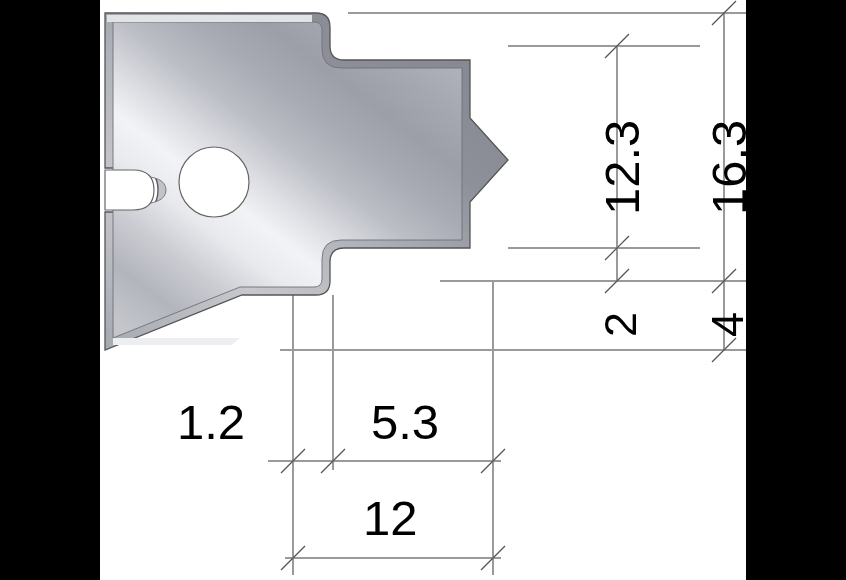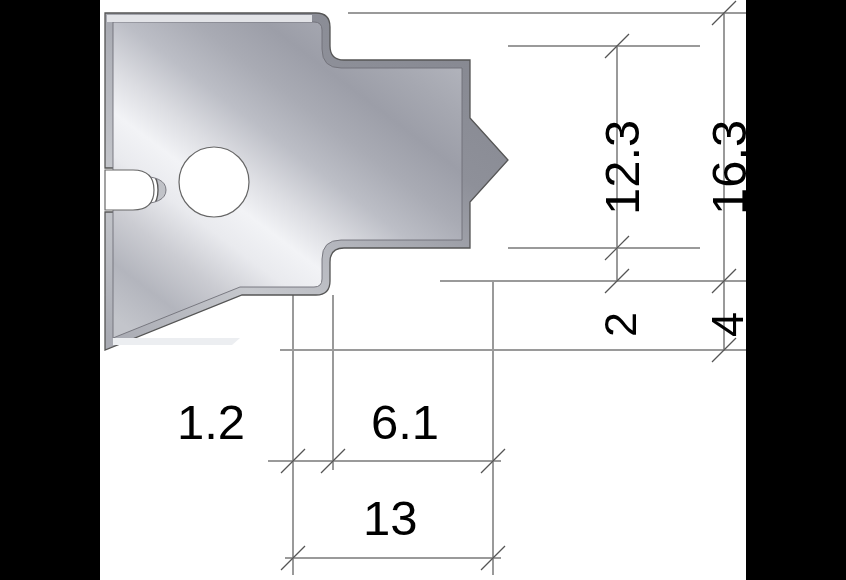--- a/index.html
+++ b/index.html
@@ -207,17 +207,17 @@
   <div class="dim-label rot" style="left:598px; top:215px; font-size:49px;">12.3</div>
 
   <div class="dim-label rot" style="left:705px; top:215px; font-size:49px;">16.3</div>
 
   <div class="dim-label rot" style="left:598px; top:337px; font-size:45px;">2</div>
 
   <div class="dim-label rot" style="left:705px; top:337px; font-size:45px;">4</div>
 
   <div class="dim-label" style="left:177px; top:398px; font-size:49px;">1.2</div>
 
-  <div class="dim-label" style="left:371px; top:398px; font-size:49px;">6.1</div>
-
-  <div class="dim-label" style="left:363px; top:494px; font-size:49px;">13</div>
+  <div class="dim-label" style="left:371px; top:398px; font-size:49px;">5.3</div>
+
+  <div class="dim-label" style="left:363px; top:494px; font-size:49px;">12</div>
 
 </div>
 
 </body></html>

